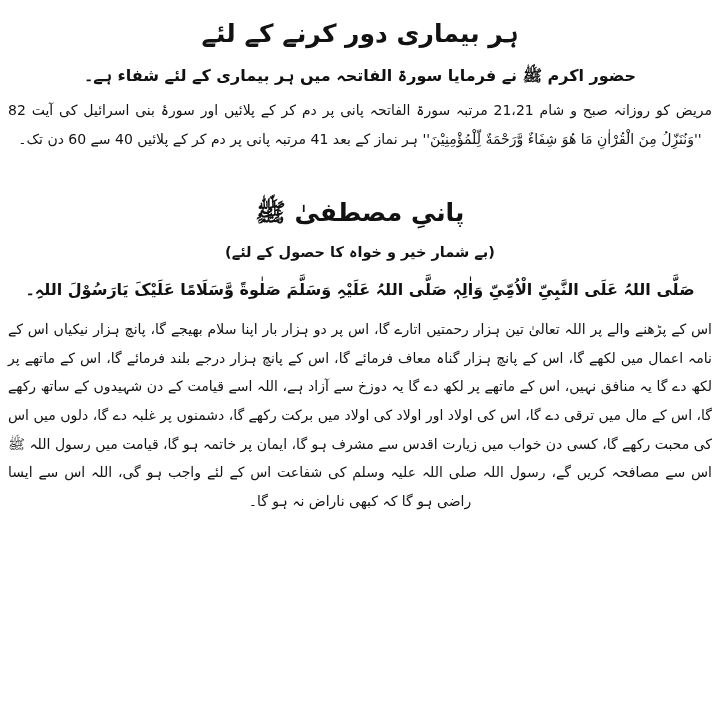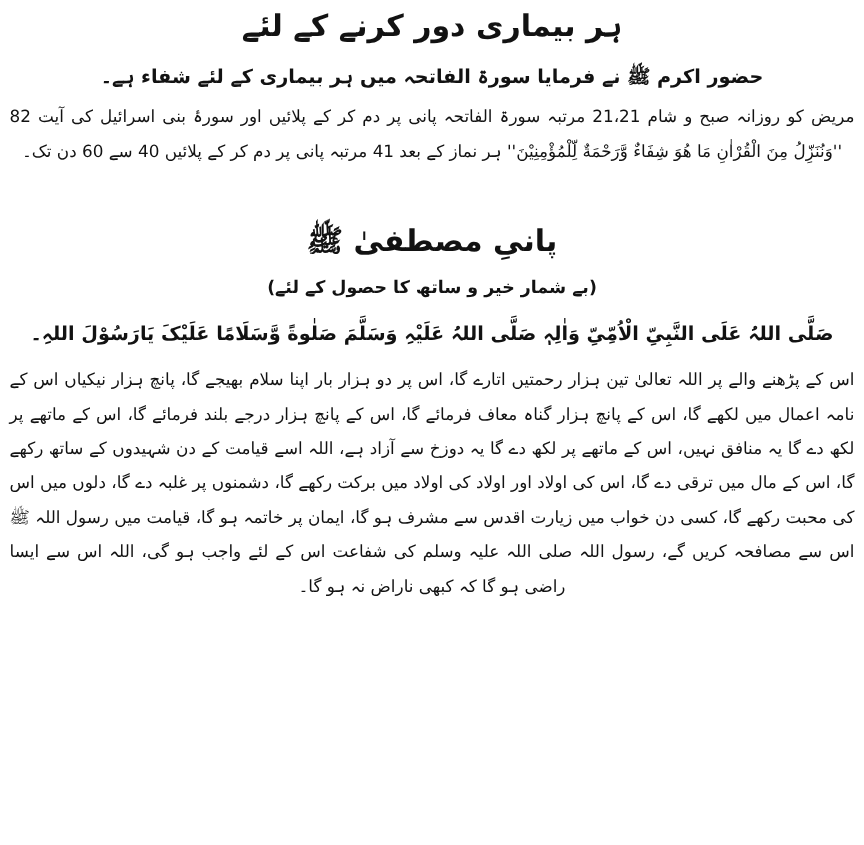--- a/index.html
+++ b/index.html
@@ -20,21 +20,21 @@
     width: 720px;
     height: 704px;
     padding: 6px 8px 4px;
     background: #ffffff;
   }
   section { margin: 0; }
   .heading-xl {
     font-size: 25px;
     font-weight: bold;
     text-align: center;
-    margin: 0;
+    margin: 12px;
     line-height: 1.3;
   }
   .heading-lg {
     font-size: 23px;
     font-weight: bold;
     text-align: center;
     margin: 0;
     line-height: 1.3;
   }
   .subheading {
@@ -76,18 +76,18 @@
 
   <section class="sec-cure">
     <h1 class="heading-xl">ہر بیماری دور کرنے کے لئے</h1>
     <p class="subheading">حضور اکرم ﷺ نے فرمایا سورۃ الفاتحہ میں ہر بیماری کے لئے شفاء ہے۔</p>
     <p class="body-text">مریض کو روزانہ صبح و شام 21،21 مرتبہ سورۃ الفاتحہ پانی پر دم کر کے پلائیں اور سورۂ بنی اسرائیل کی آیت 82 ''وَنُنَزِّلُ مِنَ الْقُرْاٰنِ مَا ھُوَ شِفَاءٌ وَّرَحْمَةٌ لِّلْمُؤْمِنِیْنَ'' ہر نماز کے بعد 41 مرتبہ پانی پر دم کر کے پلائیں 40 سے 60 دن تک۔</p>
   </section>
 
 
   <section class="sec-deedar">
     <h2 class="heading-xl">پانیِ مصطفیٰ ﷺ</h2>
-    <p class="caption">(بے شمار خیر و ساتھ کا حصول کے لئے)</p>
+    <p class="caption">(بے شمار خیر و خواہ کا حصول کے لئے)</p>
     <p class="durood">صَلَّی اللہُ عَلَی النَّبِیِّ الْاُمِّیِّ وَاٰلِہٖ صَلَّی اللہُ عَلَیْہِ وَسَلَّمَ صَلٰوةً وَّسَلَامًا عَلَیْکَ یَارَسُوْلَ اللہِ۔</p>
     <p class="body-text virtues">اس کے پڑھنے والے پر اللہ تعالیٰ تین ہزار رحمتیں اتارے گا، اس پر دو ہزار بار اپنا سلام بھیجے گا، پانچ ہزار نیکیاں اس کے نامہ اعمال میں لکھے گا، اس کے پانچ ہزار گناہ معاف فرمائے گا، اس کے پانچ ہزار درجے بلند فرمائے گا، اس کے ماتھے پر لکھ دے گا یہ منافق نہیں، اس کے ماتھے پر لکھ دے گا یہ دوزخ سے آزاد ہے، اللہ اسے قیامت کے دن شہیدوں کے ساتھ رکھے گا، اس کے مال میں ترقی دے گا، اس کی اولاد اور اولاد کی اولاد میں برکت رکھے گا، دشمنوں پر غلبہ دے گا، دلوں میں اس کی محبت رکھے گا، کسی دن خواب میں زیارت اقدس سے مشرف ہو گا، ایمان پر خاتمہ ہو گا، قیامت میں رسول اللہ ﷺ اس سے مصافحہ کریں گے، رسول اللہ صلی اللہ علیہ وسلم کی شفاعت اس کے لئے واجب ہو گی، اللہ اس سے ایسا راضی ہو گا کہ کبھی ناراض نہ ہو گا۔</p>
   </section>
 
 </div>
 
 </body></html>

